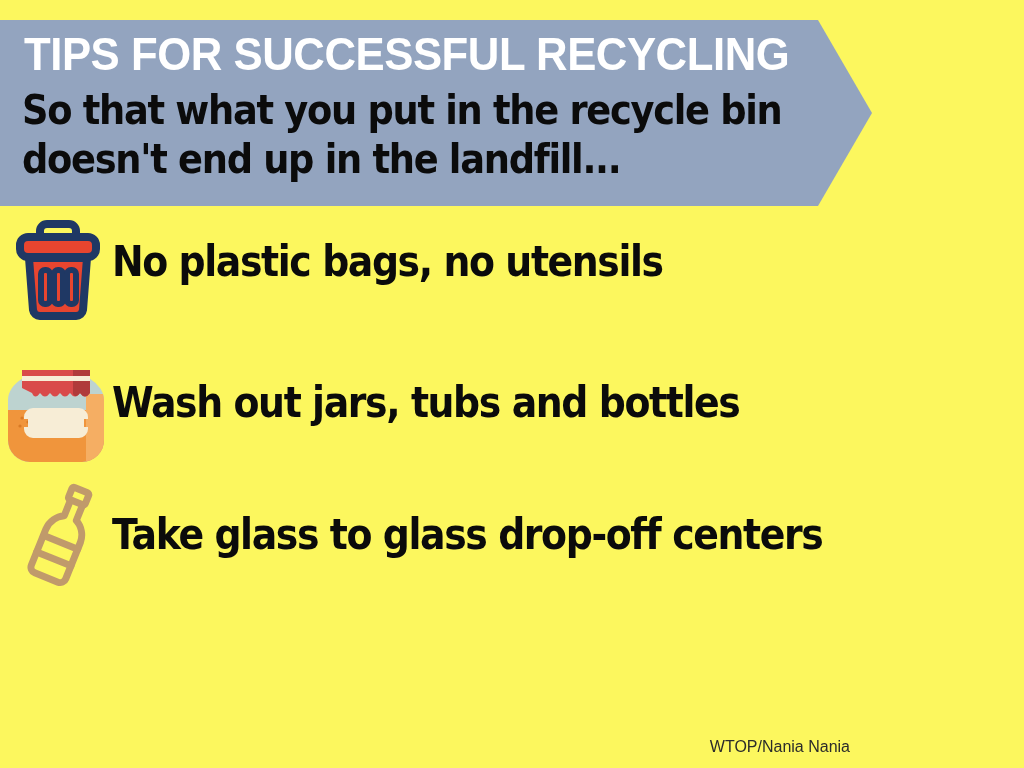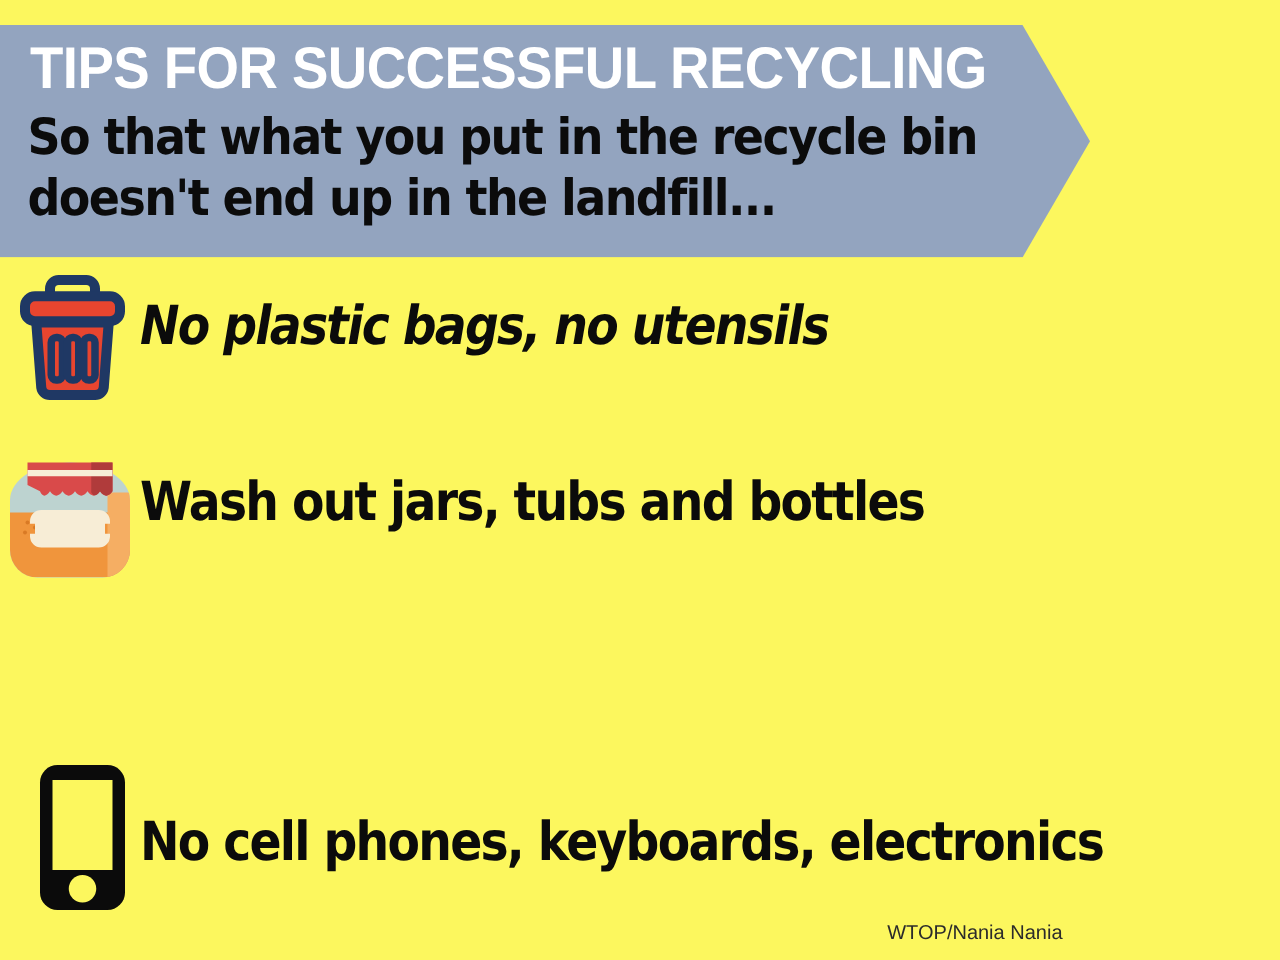--- a/index.html
+++ b/index.html
@@ -84,21 +84,21 @@
     font-family: "DejaVu Sans", sans-serif;
     font-weight: bold;
     font-size: 43px;
     line-height: 52px;
     letter-spacing: -1.6px;
     white-space: nowrap;
     transform: scaleX(0.88);
     transform-origin: left center;
   }
 
-  #tip-row-0 { top: 215px; height: 110px; font-style: italic; }
+  #tip-row-0 { top: 215px; height: 110px; }
   #tip-row-0 .tip-icon { left: 16px; top: 5px; }
   #tip-row-0 .tip-text { left: 112px; top: 20px; }
 
   #tip-row-1 { top: 348px; height: 120px; }
   #tip-row-1 .tip-icon { left: 2px; top: 6px; }
   #tip-row-1 .tip-text { left: 112px; top: 28px; }
 
   #tip-row-2 { top: 478px; height: 110px; }
   #tip-row-2 .tip-icon { left: 18px; top: 3px; }
   #tip-row-2 .tip-text { left: 112px; top: 30px; }
@@ -176,27 +176,33 @@
           <path d="M71 16 h17 v18 h-17 z" fill="#B03B3B"></path>
           <rect x="20" y="22" width="68" height="5" fill="#F7EDD6"></rect>
           <path d="M20 34 h68 v5 q-5 7 -10 0 q-5 7 -10 0 q-5 7 -10 0 q-5 7 -10 0 q-5 7 -10 0 q-5 7 -8 0 z" fill="#D94A4A"></path>
           <path d="M71 34 h17 v5 q-5 7 -10 0 q-4 6 -7 1 z" fill="#B03B3B"></path>
         </g>
       </svg>
     </span>
     <p class="tip-text">Wash out jars, tubs and bottles</p>
   </div>
 
-
-  <div class="tip-row" id="tip-row-3">
+  <div class="tip-row" id="tip-row-2">
     <span class="tip-icon">
-      <svg width="72" height="120" viewBox="0 0 72 120" xmlns="http://www.w3.org/2000/svg">
-        <rect x="2" y="2" width="68" height="116" rx="14" fill="#0B0B0B"></rect>
-        <rect x="12" y="14" width="48" height="72" fill="#FCF75E"></rect>
-        <circle cx="36" cy="101" r="11" fill="#FCF75E"></circle>
+      <svg width="92" height="108" viewBox="0 0 92 108" xmlns="http://www.w3.org/2000/svg">
+        <g transform="rotate(22 46 54)" fill="none" stroke="#C09A6B" stroke-width="7" stroke-linejoin="round" stroke-linecap="round">
+
+          <rect x="36" y="6" width="18" height="13" rx="2"></rect>
+
+          <path d="M39 19 L39 36 a22 22 0 0 0 -12 19 L27 94 a6 6 0 0 0 6 6 L58 100 a6 6 0 0 0 6 -6 L64 55 a22 22 0 0 0 -12 -19 L52 19"></path>
+
+          <line x1="27.5" y1="62" x2="64" y2="62"></line>
+          <line x1="27" y1="80" x2="64" y2="80"></line>
+        </g>
       </svg>
     </span>
-    <p class="tip-text">No cell phones, keyboards, electronics</p>
-  </div>
+    <p class="tip-text">Take glass to glass drop-off centers</p>
+  </div>
+
 
   <p class="credit">WTOP/Nania Nania</p>
 
 </div>
 
 </body></html>

